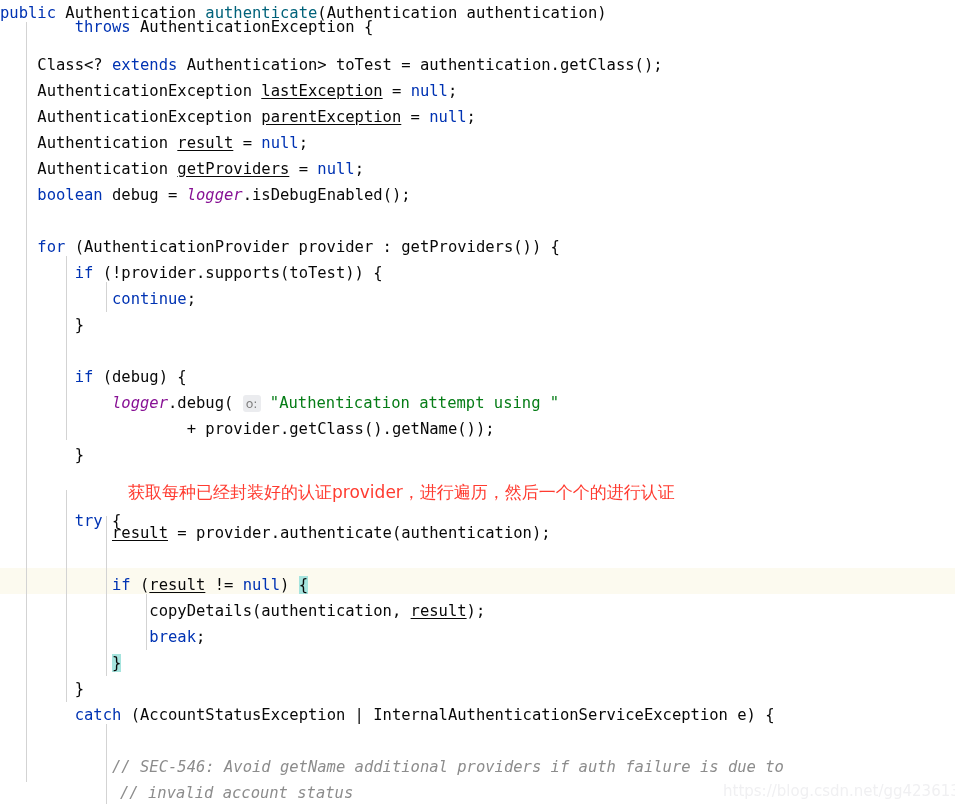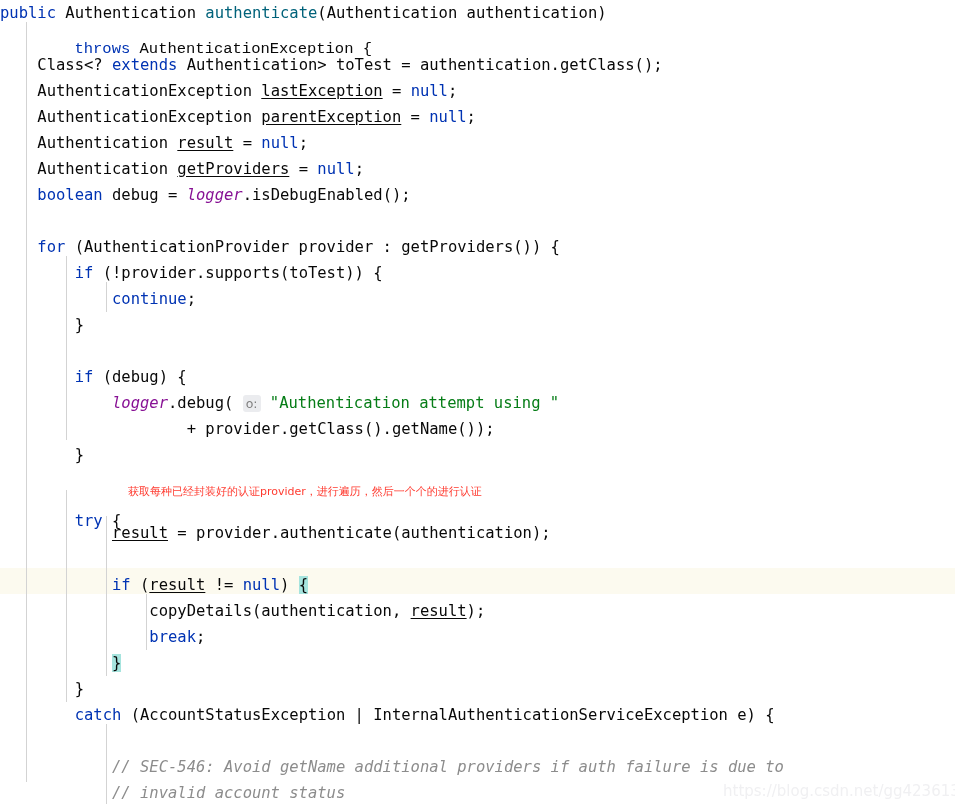--- a/index.html
+++ b/index.html
@@ -69,21 +69,21 @@
     border-radius: 3px;
     font-size: 12.5px;
     padding: 1px 3px;
     font-family: "DejaVu Sans", "Liberation Sans", sans-serif;
   }
   
   .annotation {
     position: absolute;
     color: #ff3b30;
     font-family: "DejaVu Sans", "Liberation Sans", sans-serif;
-    font-size: 11px;
+    font-size: 17px;
     line-height: 20px;
     white-space: pre;
     letter-spacing: 0px;
   }
   
   .watermark {
     position: absolute;
     color: #f0f0f2;
     font-family: "DejaVu Sans", "Liberation Sans", sans-serif;
     font-size: 15px;
@@ -106,21 +106,21 @@
     <div class="indent-guide" style="left:106px; top:282px; height:30px;"></div>
     <div class="indent-guide" style="left:106px; top:516px; height:160px;"></div>
     <div class="indent-guide" style="left:106px; top:724px; height:80px;"></div>
     <div class="indent-guide" style="left:146px; top:594px; height:56px;"></div>
   </div>
 
   <div class="layer" id="code">
 
     <div class="line" style="top:0px;"><span class="kw">public</span><span class="plain"> Authentication </span><span style="color:#00627a">authenticate</span><span class="plain">(Authentication authentication)</span></div>
 
-    <div class="line" style="top:36px;font-family:Liberation Mono, monospace;"><span class="plain">        </span><span class="kw">throws</span><span class="plain"> AuthenticationException {</span></div>
+    <div class="line" style="top:14px;"><span class="plain">        </span><span class="kw">throws</span><span class="plain"> AuthenticationException {</span></div>
 
     <div class="line" style="top:52px;"><span class="plain">    Class&lt;? </span><span class="kw">extends</span><span class="plain"> Authentication&gt; toTest = authentication.getClass();</span></div>
 
     <div class="line" style="top:78px;"><span class="plain">    AuthenticationException </span><span class="lv">lastException</span><span class="plain"> = </span><span class="kw">null</span><span class="plain">;</span></div>
 
     <div class="line" style="top:104px;"><span class="plain">    AuthenticationException </span><span class="lv">parentException</span><span class="plain"> = </span><span class="kw">null</span><span class="plain">;</span></div>
 
     <div class="line" style="top:130px;"><span class="plain">    Authentication </span><span class="lv">result</span><span class="plain"> = </span><span class="kw">null</span><span class="plain">;</span></div>
 
     <div class="line" style="top:156px;"><span class="plain">    Authentication </span><span class="lv">getProviders</span><span class="plain"> = </span><span class="kw">null</span><span class="plain">;</span></div>
@@ -155,21 +155,21 @@
 
     <div class="line" style="top:650px;"><span class="plain">            </span><span class="brace-hl">}</span></div>
 
     <div class="line" style="top:676px;"><span class="plain">        }</span></div>
 
     <div class="line" style="top:702px;"><span class="plain">        </span><span class="kw">catch</span><span class="plain"> (AccountStatusException | InternalAuthenticationServiceException e) {</span></div>
 
 
     <div class="line" style="top:754px;"><span class="plain">            </span><span class="cmt">// SEC-546: Avoid getName additional providers if auth failure is due to</span></div>
 
-    <div class="line" style="top:780px;"><span class="plain">            </span><span class="cmt">// invalid account status</span></div>
+    <div class="line" style="top:780px;padding-left:8px;"><span class="plain">            </span><span class="cmt">// invalid account status</span></div>
 
   </div>
 
   <div class="layer" id="overlays">
     <div class="annotation" style="left:128px; top:482px;">获取每种已经封装好的认证provider，进行遍历，然后一个个的进行认证</div>
 
     <div class="watermark" style="left:723px; top:778px;">https://blog.csdn.net/gg4236131</div>
   </div>
 
 </div>

